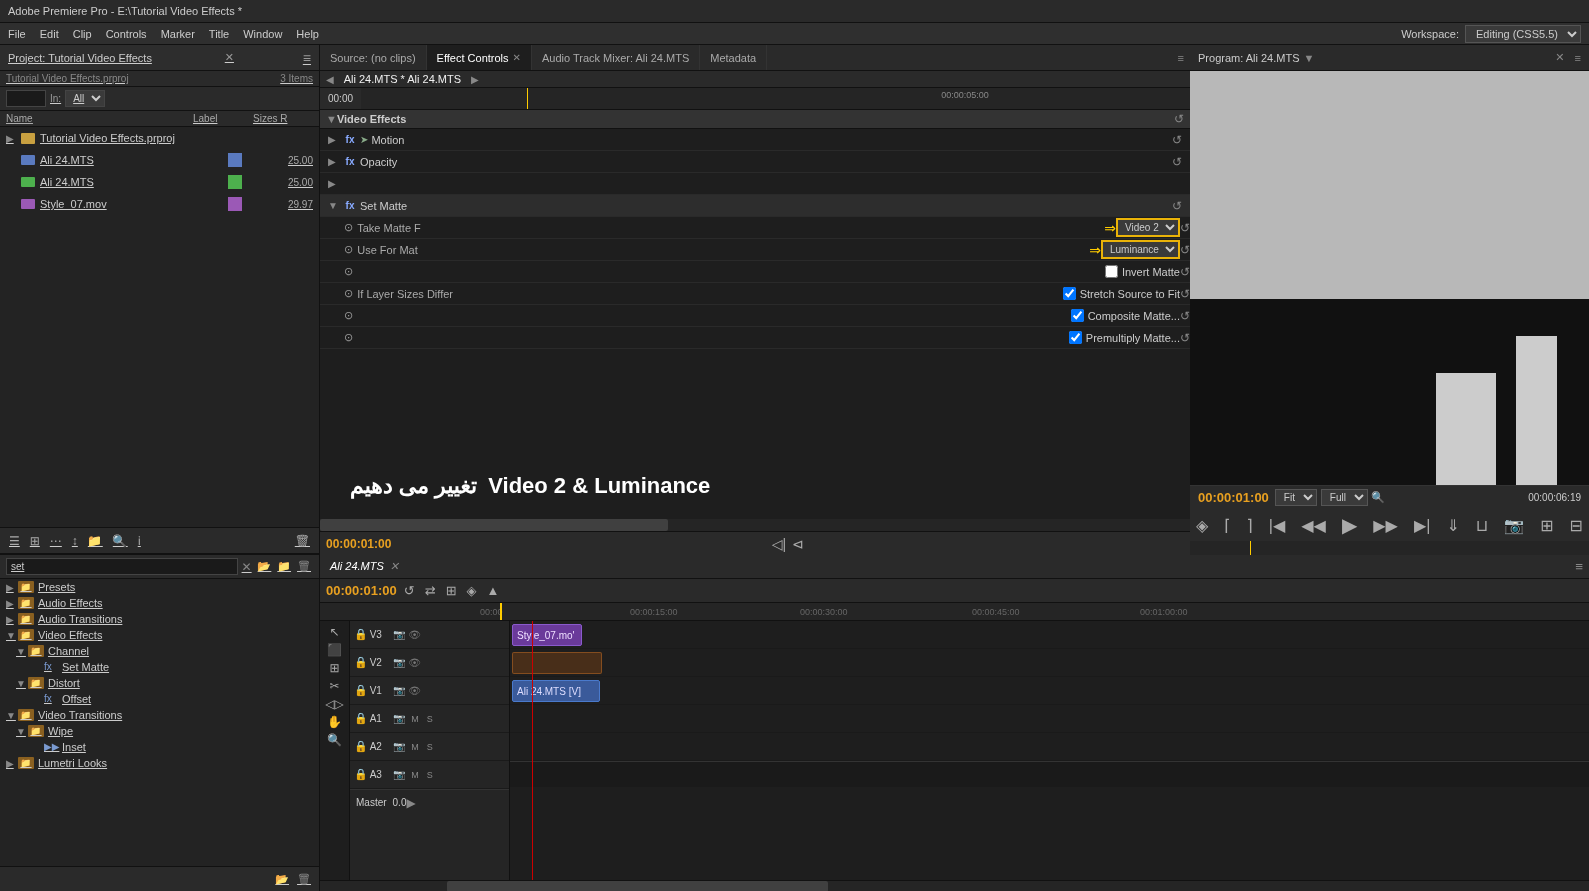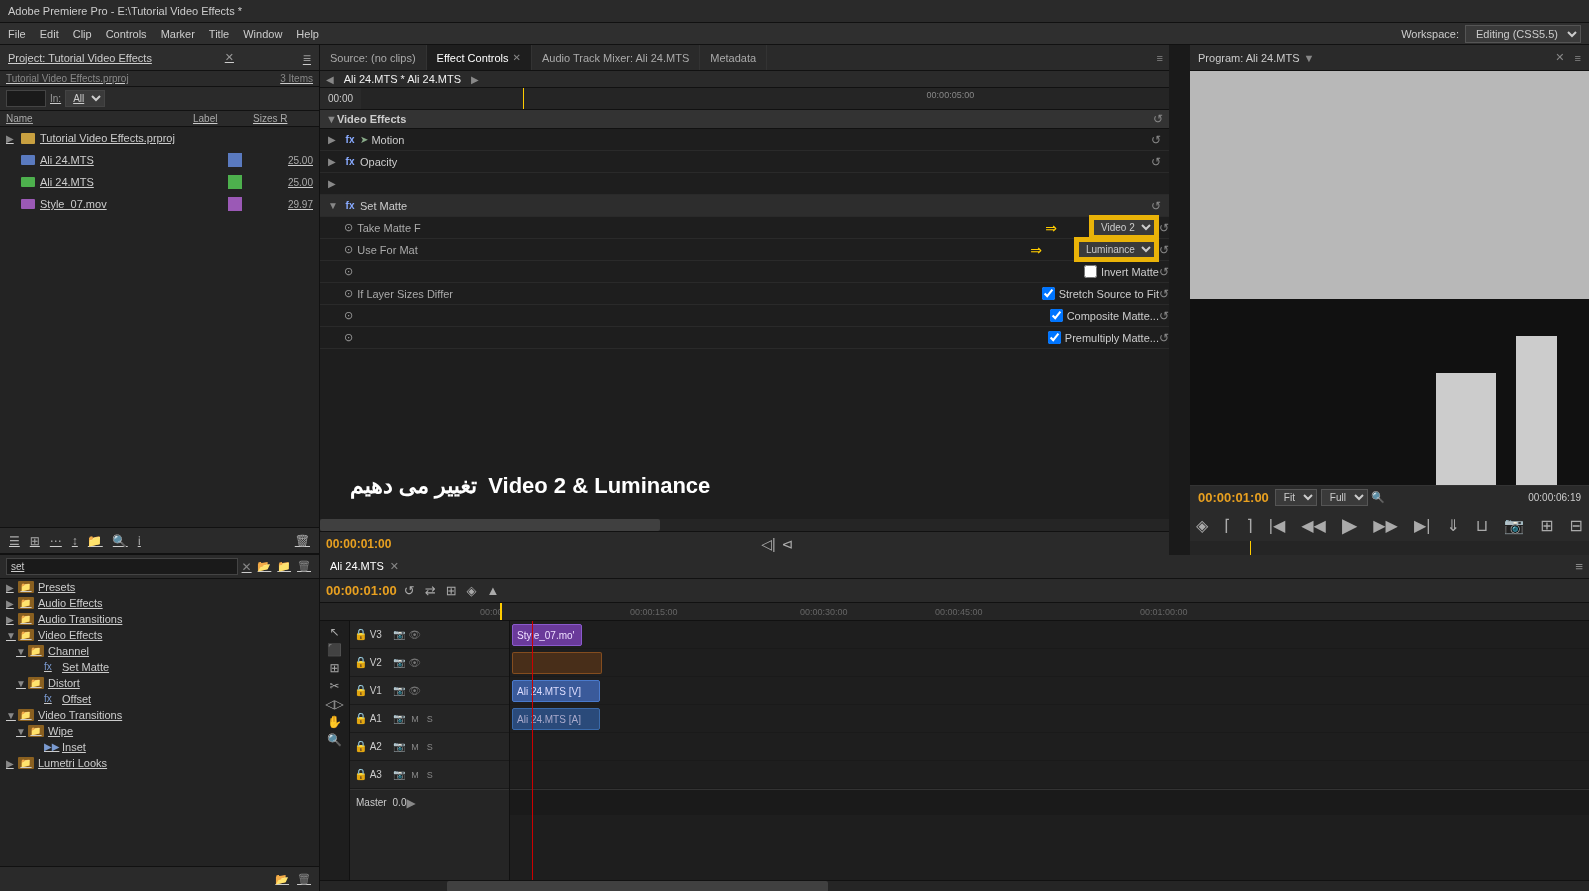--- a/index.html
+++ b/index.html
@@ -105,28 +105,28 @@
     .ve-title { color: #ccc; font-size: 11px; font-weight: bold; flex: 1; }
     .ve-icon { color: #888; font-size: 12px; cursor: pointer; }
     .ve-expand { color: #888; cursor: pointer; }
     .ve-row { display: flex; align-items: center; padding: 2px 8px; height: 22px; border-bottom: 1px solid #2a2a2a; }
     .ve-expand-btn { width: 14px; color: #888; cursor: pointer; font-size: 10px; }
     .ve-fx-icon { color: #88aaff; font-size: 10px; width: 16px; text-align: center; font-weight: bold; margin-right: 2px; }
     .ve-fx-name { flex: 1; color: #ccc; font-size: 11px; }
     .ve-reset-btn { color: #888; cursor: pointer; font-size: 12px; }
     .ve-sub-row { padding-left: 24px; display: flex; align-items: center; height: 22px; border-bottom: 1px solid #2a2a2a; }
     .ve-sub-label { color: #aaa; font-size: 11px; flex: 1; }
-    .ve-dropdown { background: #3a3a3a; border: 5px solid #eab308; color: #ccc; font-size: 10px; padding: 1px 3px; margin-left: 32px; }
+    .ve-dropdown { background: #3a3a3a; border: 2px solid #eab308; color: #ccc; font-size: 10px; padding: 1px 3px; }
     .ve-checkbox { margin-right: 4px; }
     .arrow-icon { color: #ffcc00; font-size: 14px; display: inline-block; }
 
     
     #bottom-area { flex: 1; background: #1e1e1e; display: flex; flex-direction: column; overflow: hidden; }
     .timeline-tabs { display: flex; background: #2a2a2a; border-bottom: 1px solid #111; height: 24px; align-items: center; }
-    .tl-tab { padding: 3px 10px; color: #aaa; font-size: 11px; cursor: pointer; }
+    .tl-tab { padding: 3px 10px; color: #aaa; font-size: 11px; cursor: pointer; font-style: italic; }
     .tl-tab.active { color: #fff; }
     .tl-tab-close { color: #888; cursor: pointer; margin-left: 3px; }
 
     .timeline-toolbar { display: flex; align-items: center; padding: 3px 6px; background: #2a2a2a; border-bottom: 1px solid #111; gap: 4px; }
     .tl-timecode { color: #e8a020; font-size: 13px; font-weight: bold; }
     .tl-tool-btn { background: none; border: none; color: #aaa; cursor: pointer; font-size: 13px; padding: 1px 3px; }
 
     .timeline-ruler { height: 18px; background: #252525; border-bottom: 1px solid #111; display: flex; align-items: center; overflow: hidden; position: relative; }
     .ruler-mark { position: absolute; color: #666; font-size: 9px; }
 
@@ -143,21 +143,21 @@
     .playhead-line { position: absolute; top: 0; bottom: 0; width: 1px; background: #cc0000; z-index: 10; }
 
     .track-row { height: 28px; border-bottom: 1px solid #1a1a1a; position: relative; }
     .clip-block { position: absolute; height: 22px; top: 3px; border-radius: 2px; display: flex; align-items: center; padding: 0 4px; overflow: hidden; font-size: 10px; cursor: pointer; }
     .clip-blue { background: #3a5a9a; border: 1px solid #4a7acc; color: #ddf; }
     .clip-purple { background: #6a3a9a; border: 1px solid #8a5acc; color: #edf; }
 
     .master-row { height: 26px; border-top: 1px solid #333; display: flex; align-items: center; padding: 0 6px; background: #252525; }
     .master-label { color: #ccc; font-size: 10px; margin-right: 6px; }
     .master-val { color: #ccc; font-size: 10px; }
-    #program-panel { height: 510px; background: #0c4a6e; display: flex; flex-direction: column; margin-left: 21px; }
+    #program-panel { height: 510px; background: #0c4a6e; display: flex; flex-direction: column; }
     .prog-header { background: #2a2a2a; height: 26px; display: flex; align-items: center; padding: 0 8px; border-bottom: 1px solid #111; gap: 4px; }
     .prog-title { color: #ccc; font-size: 11px; }
     .prog-dropdown { color: #888; cursor: pointer; }
     .prog-close { color: #888; cursor: pointer; margin-left: auto; }
     .program-view { flex: 1; background: #111; display: flex; align-items: center; justify-content: center; overflow: hidden; }
     .program-waveform { width: 100%; height: 100%; background: #111; position: relative; overflow: hidden; }
 
     .prog-controls { height: 56px; background: #2a2a2a; display: flex; flex-direction: column; border-top: 1px solid #333; }
     .prog-timecode-bar { display: flex; align-items: center; padding: 2px 8px; height: 24px; }
     .prog-time { color: #e8a020; font-size: 13px; font-weight: bold; }
@@ -607,21 +607,21 @@
         <button class="tl-tool-btn">⇄</button>
         <button class="tl-tool-btn">⊞</button>
         <button class="tl-tool-btn">◈</button>
         <button class="tl-tool-btn">▲</button>
       </div>
 
       <div class="timeline-ruler" style="position:relative;padding-left:160px;">
         <span class="ruler-mark" style="left:160px;">00:00</span>
         <span class="ruler-mark" style="left:310px;">00:00:15:00</span>
         <span class="ruler-mark" style="left:480px;">00:00:30:00</span>
-        <span class="ruler-mark" style="left:615px;">00:00:45:00</span>
+        <span class="ruler-mark" style="left:652px;">00:00:45:00</span>
         <span class="ruler-mark" style="left:820px;">00:01:00:00</span>
 
         <div style="position:absolute;left:180px;top:0;width:2px;height:100%;background:#ffcc00;z-index:5;"></div>
       </div>
 
       <div class="timeline-body">
 
         <div style="width:30px;background:#1e1e1e;border-right:1px solid #111;display:flex;flex-direction:column;align-items:center;padding-top:4px;gap:4px;">
           <button style="background:none;border:none;color:#aaa;cursor:pointer;font-size:12px;">↖</button>
           <button style="background:none;border:none;color:#aaa;cursor:pointer;font-size:12px;">⬛</button>
@@ -699,25 +699,20 @@
           <div class="track-row">
             <div style="position:absolute;left:2px;width:90px;height:22px;top:3px;background:#c8600a40;border:1px solid #e8802a60;border-radius:2px;"></div>
           </div>
 
           <div class="track-row">
             <div class="clip-block clip-blue" style="left:2px;width:88px;">
               <span>Ali 24.MTS [V]</span>
             </div>
           </div>
 
-          <div class="track-row">
-            <div class="clip-block" style="left:2px;width:88px;background:#2a4a7a;border:1px solid #3a6aaa;color:#aac;">
-              <span>Ali 24.MTS [A]</span>
-            </div>
-          </div>
 
           <div class="track-row"></div>
 
           <div class="track-row"></div>
 
           <div style="height:26px;border-top:1px solid #333;background:#1a1a1a;"></div>
         </div>
       </div>
 
       <div class="tl-scroll">

